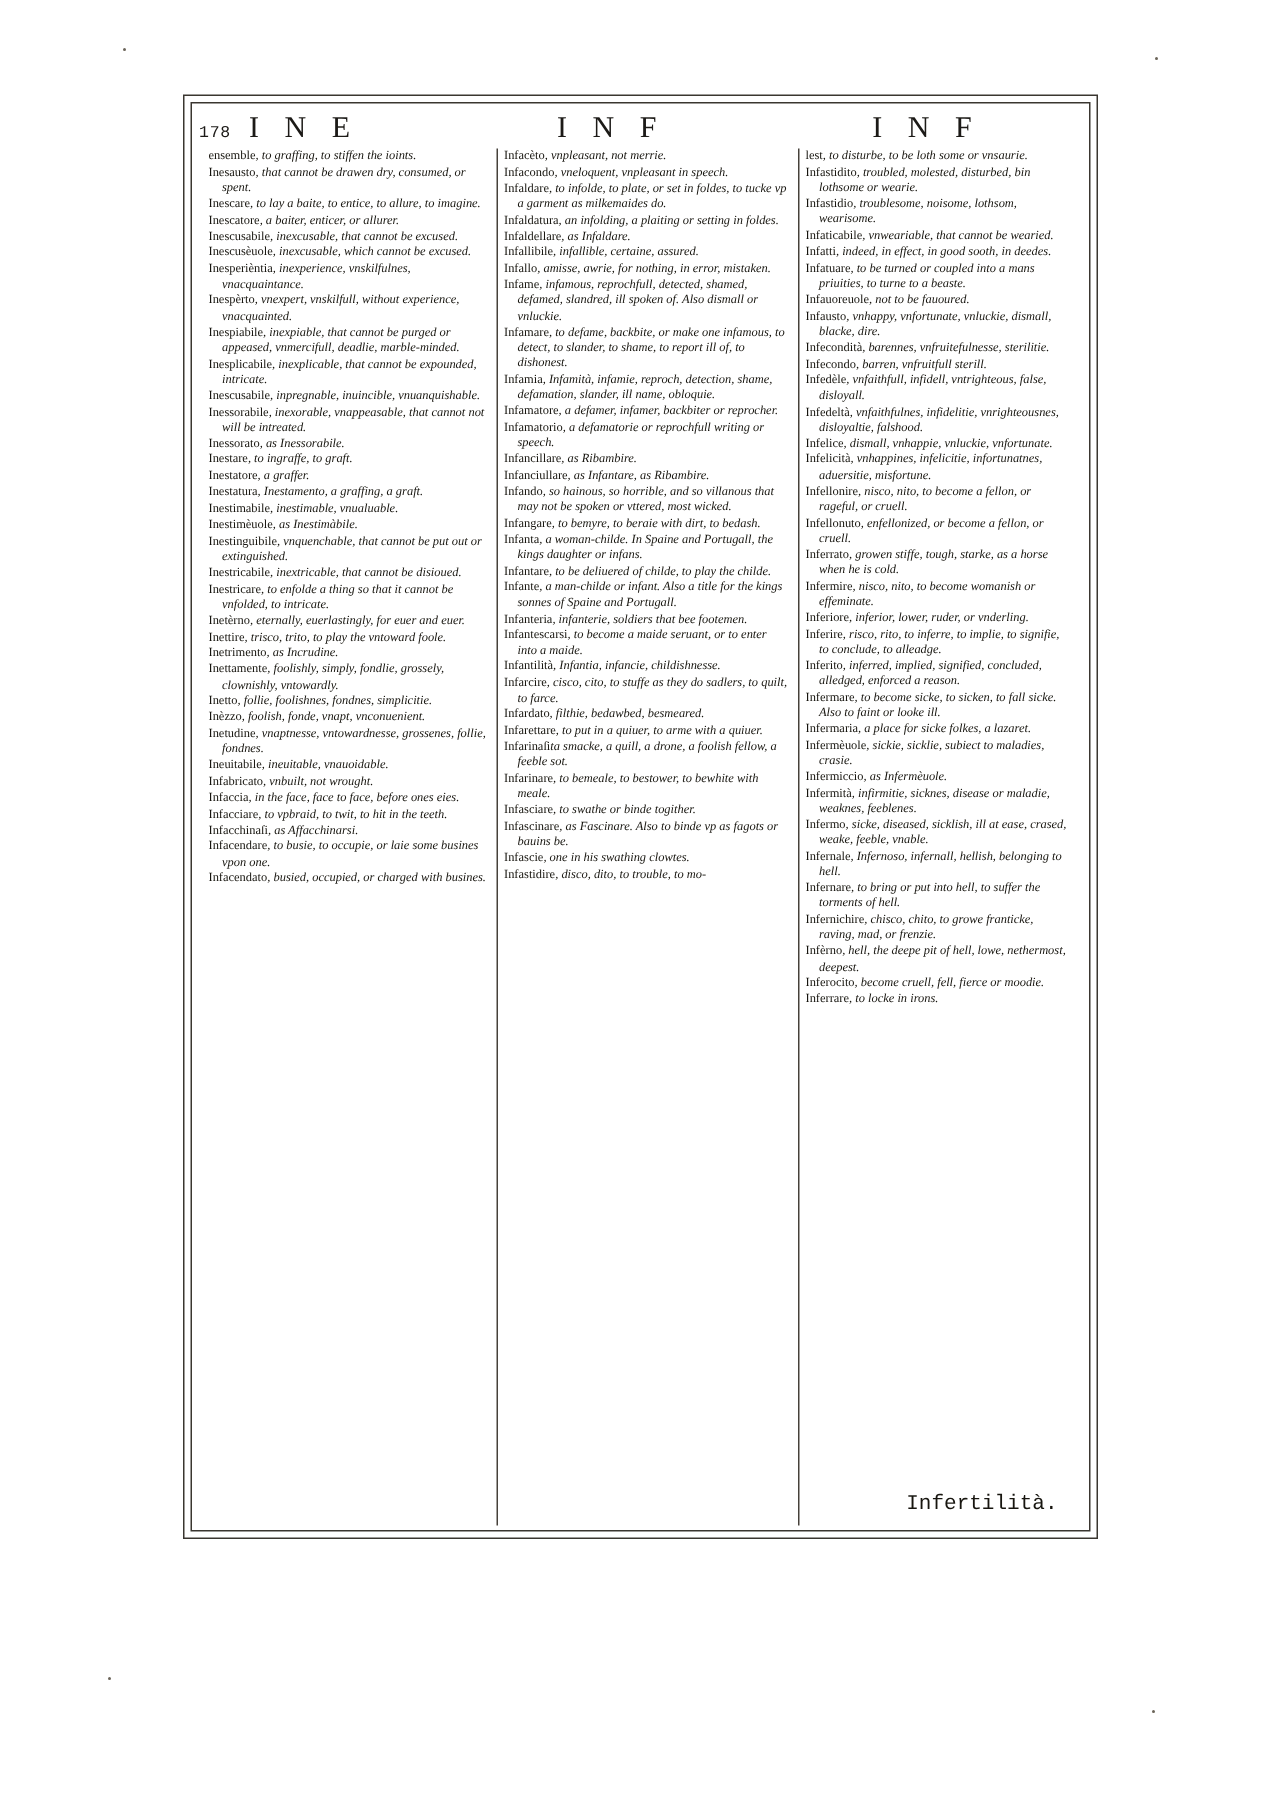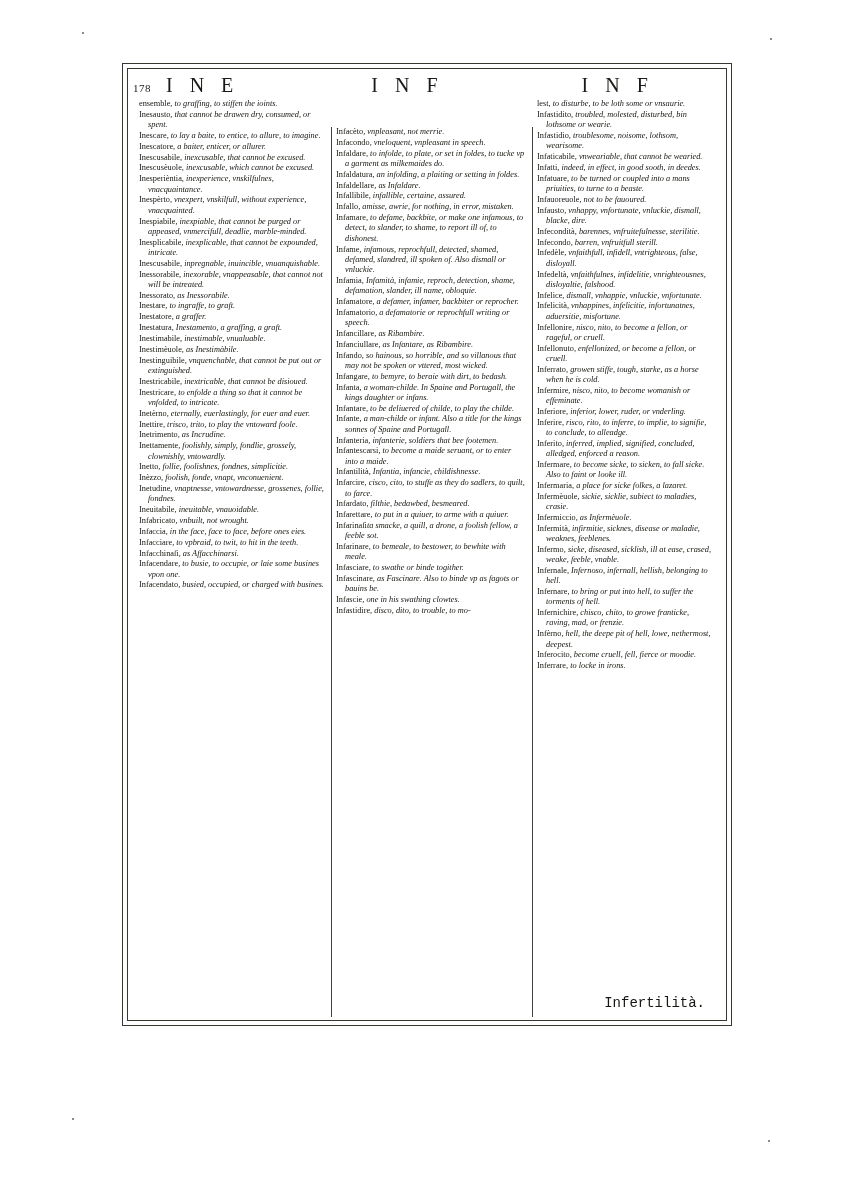--- a/index.html
+++ b/index.html
@@ -40,23 +40,23 @@
     width: 596px;
     height: 22px;
     display: flex;
     align-items: baseline;
     font-size: 15px;
     letter-spacing: 0.5px;
     color: #1c1a17;
   }
   .folio {
     font-size: 11px;
-    font-family: Liberation Serif, serif;
+    font-family: Liberation Mono, monospace;
     width: 24px;
-    text-align: center;
+    text-align: right;
     padding-top: 2px;
   }
   .head-word {
     font-size: 20px;
     letter-spacing: 6px;
     font-family: "Liberation Serif", serif;
   }
   .hw1 { margin-left: 12px; }
   .hw2 { margin-left: 132px; }
   .hw3 { margin-left: 138px; }
@@ -67,21 +67,21 @@
     width: 584px;
     height: 918px;
     display: flex;
   }
   .col {
     position: relative;
     box-sizing: border-box;
     padding: 0 6px 0 4px;
   }
   .col1 { width: 196px; }
-  .col2 { width: 202px; border-left: 1px solid #46413a; border-right: 1px solid #46413a; margin-top: 28px; }
+  .col2 { width: 202px; border-left: 1px solid #46413a; border-right: 1px solid #46413a; }
   .col3 { width: 186px; }
   .entries {
     font-size: 8.3px;
     line-height: 10.25px;
     color: #17150f;
     font-family: "Liberation Serif", serif;
   }
   .entry {
     margin: 0 0 0.6px 0;
     padding-left: 9px;
@@ -171,22 +171,22 @@
     </div>
     <div class="col col2">
       <div class="entries">
           <p class="entry"><span class="hw">Infacèto</span><span>, vnpleasant, not merrie.</span></p>
           <p class="entry"><span class="hw">Infacondo</span><span>, vneloquent, vnpleasant in speech.</span></p>
           <p class="entry"><span class="hw">Infaldare</span><span>, to infolde, to plate, or set in foldes, to tucke vp a garment as milkemaides do.</span></p>
           <p class="entry"><span class="hw">Infaldatura</span><span>, an infolding, a plaiting or setting in foldes.</span></p>
           <p class="entry"><span class="hw">Infaldellare</span><span>, as Infaldare.</span></p>
           <p class="entry"><span class="hw">Infallibile</span><span>, infallible, certaine, assured.</span></p>
           <p class="entry"><span class="hw">Infallo</span><span>, amisse, awrie, for nothing, in error, mistaken.</span></p>
+          <p class="entry"><span class="hw">Infame</span><span>, infamous, reprochfull, detected, shamed, defamed, slandred, ill spoken of. Also dismall or vnluckie.</span></p>
           <p class="entry"><span class="hw">Infamare</span><span>, to defame, backbite, or make one infamous, to detect, to slander, to shame, to report ill of, to dishonest.</span></p>
-          <p class="entry"><span class="hw">Infame</span><span>, infamous, reprochfull, detected, shamed, defamed, slandred, ill spoken of. Also dismall or vnluckie.</span></p>
           <p class="entry"><span class="hw">Infamia</span><span>, Infamità, infamie, reproch, detection, shame, defamation, slander, ill name, obloquie.</span></p>
           <p class="entry"><span class="hw">Infamatore</span><span>, a defamer, infamer, backbiter or reprocher.</span></p>
           <p class="entry"><span class="hw">Infamatorio</span><span>, a defamatorie or reprochfull writing or speech.</span></p>
           <p class="entry"><span class="hw">Infancillare</span><span>, as Ribambire.</span></p>
           <p class="entry"><span class="hw">Infanciullare</span><span>, as Infantare, as Ribambire.</span></p>
           <p class="entry"><span class="hw">Infando</span><span>, so hainous, so horrible, and so villanous that may not be spoken or vttered, most wicked.</span></p>
           <p class="entry"><span class="hw">Infangare</span><span>, to bemyre, to beraie with dirt, to bedash.</span></p>
           <p class="entry"><span class="hw">Infanta</span><span>, a woman-childe. In Spaine and Portugall, the kings daughter or infans.</span></p>
           <p class="entry"><span class="hw">Infantare</span><span>, to be deliuered of childe, to play the childe.</span></p>
           <p class="entry"><span class="hw">Infante</span><span>, a man-childe or infant. Also a title for the kings sonnes of Spaine and Portugall.</span></p>

